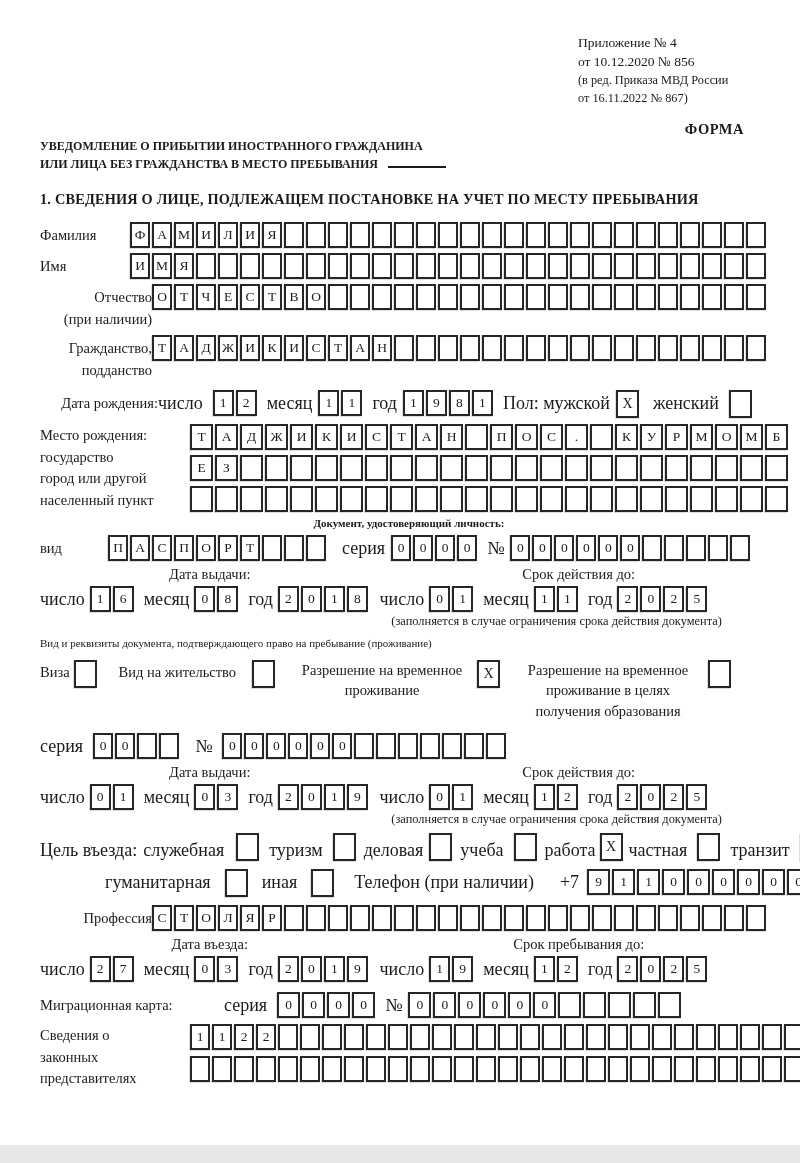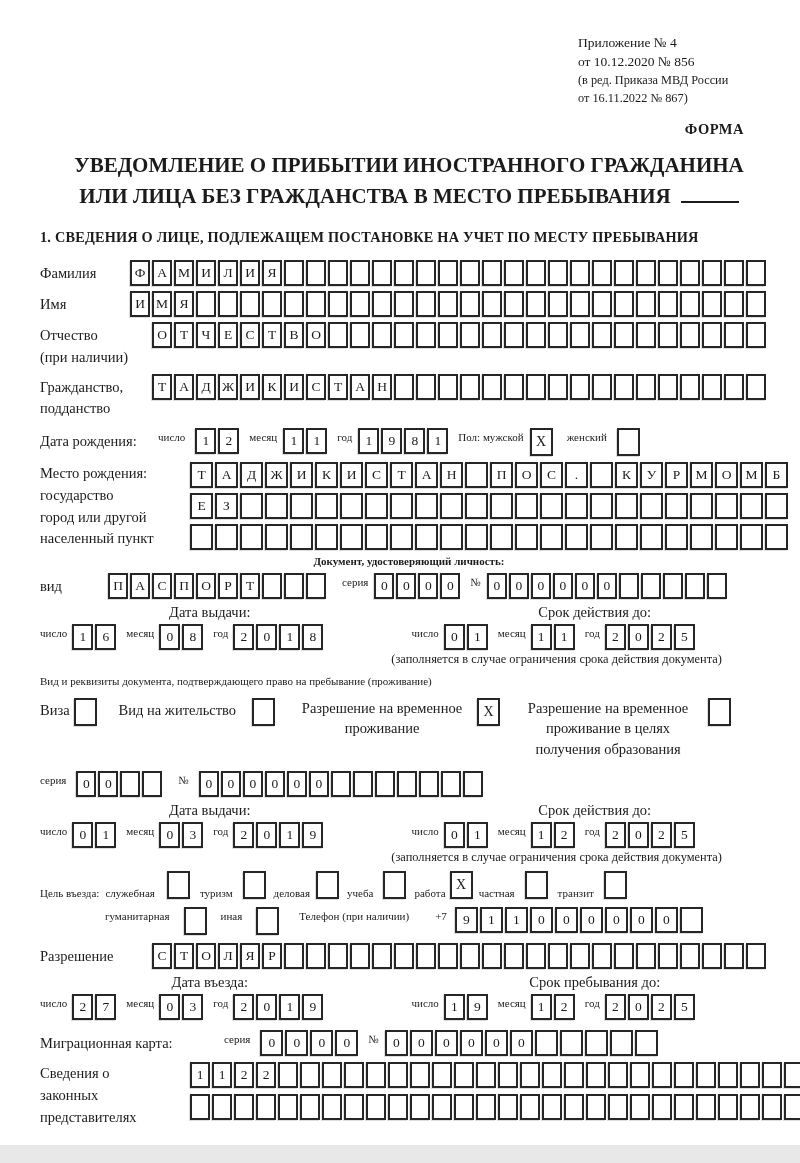--- a/index.html
+++ b/index.html
@@ -4,45 +4,45 @@
 <style>
   html,body{margin:0;padding:0;background:#e8e8e8;}
   .page{
     width:800px;height:1145px;margin:0 auto;background:#ffffff;color:#1b1b1b;
     font-family:"Liberation Serif","DejaVu Serif",serif;
     box-sizing:border-box;padding:34px 22px 0 40px;overflow:hidden;position:relative;
   }
   .hdr{margin-left:auto;width:200px;font-size:13.5px;line-height:1.38;}
   .hdr .amend{font-size:12.3px;margin-top:1px;}
   .forma{font-weight:bold;text-align:right;padding-right:34px;font-size:14.5px;margin-top:14px;letter-spacing:.5px;}
-  .title{text-align:center;font-weight:bold;font-size:21px;margin-top:12px;line-height:1.45;}
+  .title{text-align:left;font-weight:bold;font-size:12px;line-height:1.45;}
   .blank{display:inline-block;width:58px;border-bottom:2px solid #1b1b1b;margin-left:10px;vertical-align:baseline;}
   .sec{font-weight:bold;font-size:14.3px;margin:18px 0 14px;letter-spacing:.2px;}
   .frow{display:flex;align-items:flex-start;margin-bottom:5px;}
   .flabel{font-size:14.5px;flex:none;width:90px;padding-top:3px;line-height:1.5;}
-  .w112{width:112px;}
+  .w112{width:112px;text-align:right;}
   .w150{width:150px;}
   .w170{width:170px;}
   .cells{display:flex;flex:none;flex-wrap:nowrap;}
   .cell{
     width:16px;height:22px;border:2px solid #262626;margin-right:2px;flex:none;
     display:flex;align-items:center;justify-content:center;
     font-size:13.5px;background:#fff;box-shadow:-1px 1px 0 rgba(120,120,120,.25);
   }
   .cells.wide .cell{width:19px;}
   .cells.med .cell{width:17px;}
-  .lbl{font-size:11px;padding-top:3px;flex:none;}
+  .lbl{font-size:18px;padding-top:3px;flex:none;}
   .sp6{margin-right:6px;} .sp10{margin-right:10px;} .ml8{margin-left:8px;} .ml14{margin-left:14px;}
   .cbox{
     width:19px;height:24px;border:2px solid #262626;flex:none;background:#fff;
     display:inline-flex;align-items:center;justify-content:center;font-size:14px;
     box-shadow:-1px 1px 0 rgba(120,120,120,.25);
   }
   .center-bold{font-weight:bold;text-align:center;font-size:11px;margin:2px 0 6px;}
-  .dates{display:flex;margin-top:4px;gap:32px;}
+  .dates{display:flex;margin-top:4px;}
   .dhalf{display:flex;flex-direction:column;align-items:flex-start;}
   .dhalf.left{flex:0 0 46%;}
   .dhalf.right{flex:1;}
   .dhead{align-self:center;font-size:14.5px;margin-bottom:3px;}
   .dline{display:flex;align-items:flex-start;}
   .dline .lbl{margin-right:5px;}
   .note{font-size:12.4px;text-align:center;width:60%;margin-left:auto;margin-top:2px;margin-bottom:6px;}
   .plain{font-size:11px;line-height:1.55;}
   .optrow{display:flex;align-items:flex-start;margin-top:8px;}
   .opt{display:flex;align-items:flex-start;}
@@ -544,21 +544,21 @@
         <span class="cell">0</span>
         <span class="cell">0</span>
         <span class="cell">0</span>
         <span class="cell">0</span>
         <span class="cell">0</span>
         <span class="cell"></span>
       </div>
   </div>
 
   <div class="frow" style="margin-top:8px;">
-    <div class="flabel w112">Разрешение</div>
+    <div class="flabel w112">Профессия</div>
     <div class="cells">
         <span class="cell">С</span>
         <span class="cell">Т</span>
         <span class="cell">О</span>
         <span class="cell">Л</span>
         <span class="cell">Я</span>
         <span class="cell">Р</span>
         <span class="cell"></span>
         <span class="cell"></span>
         <span class="cell"></span>

